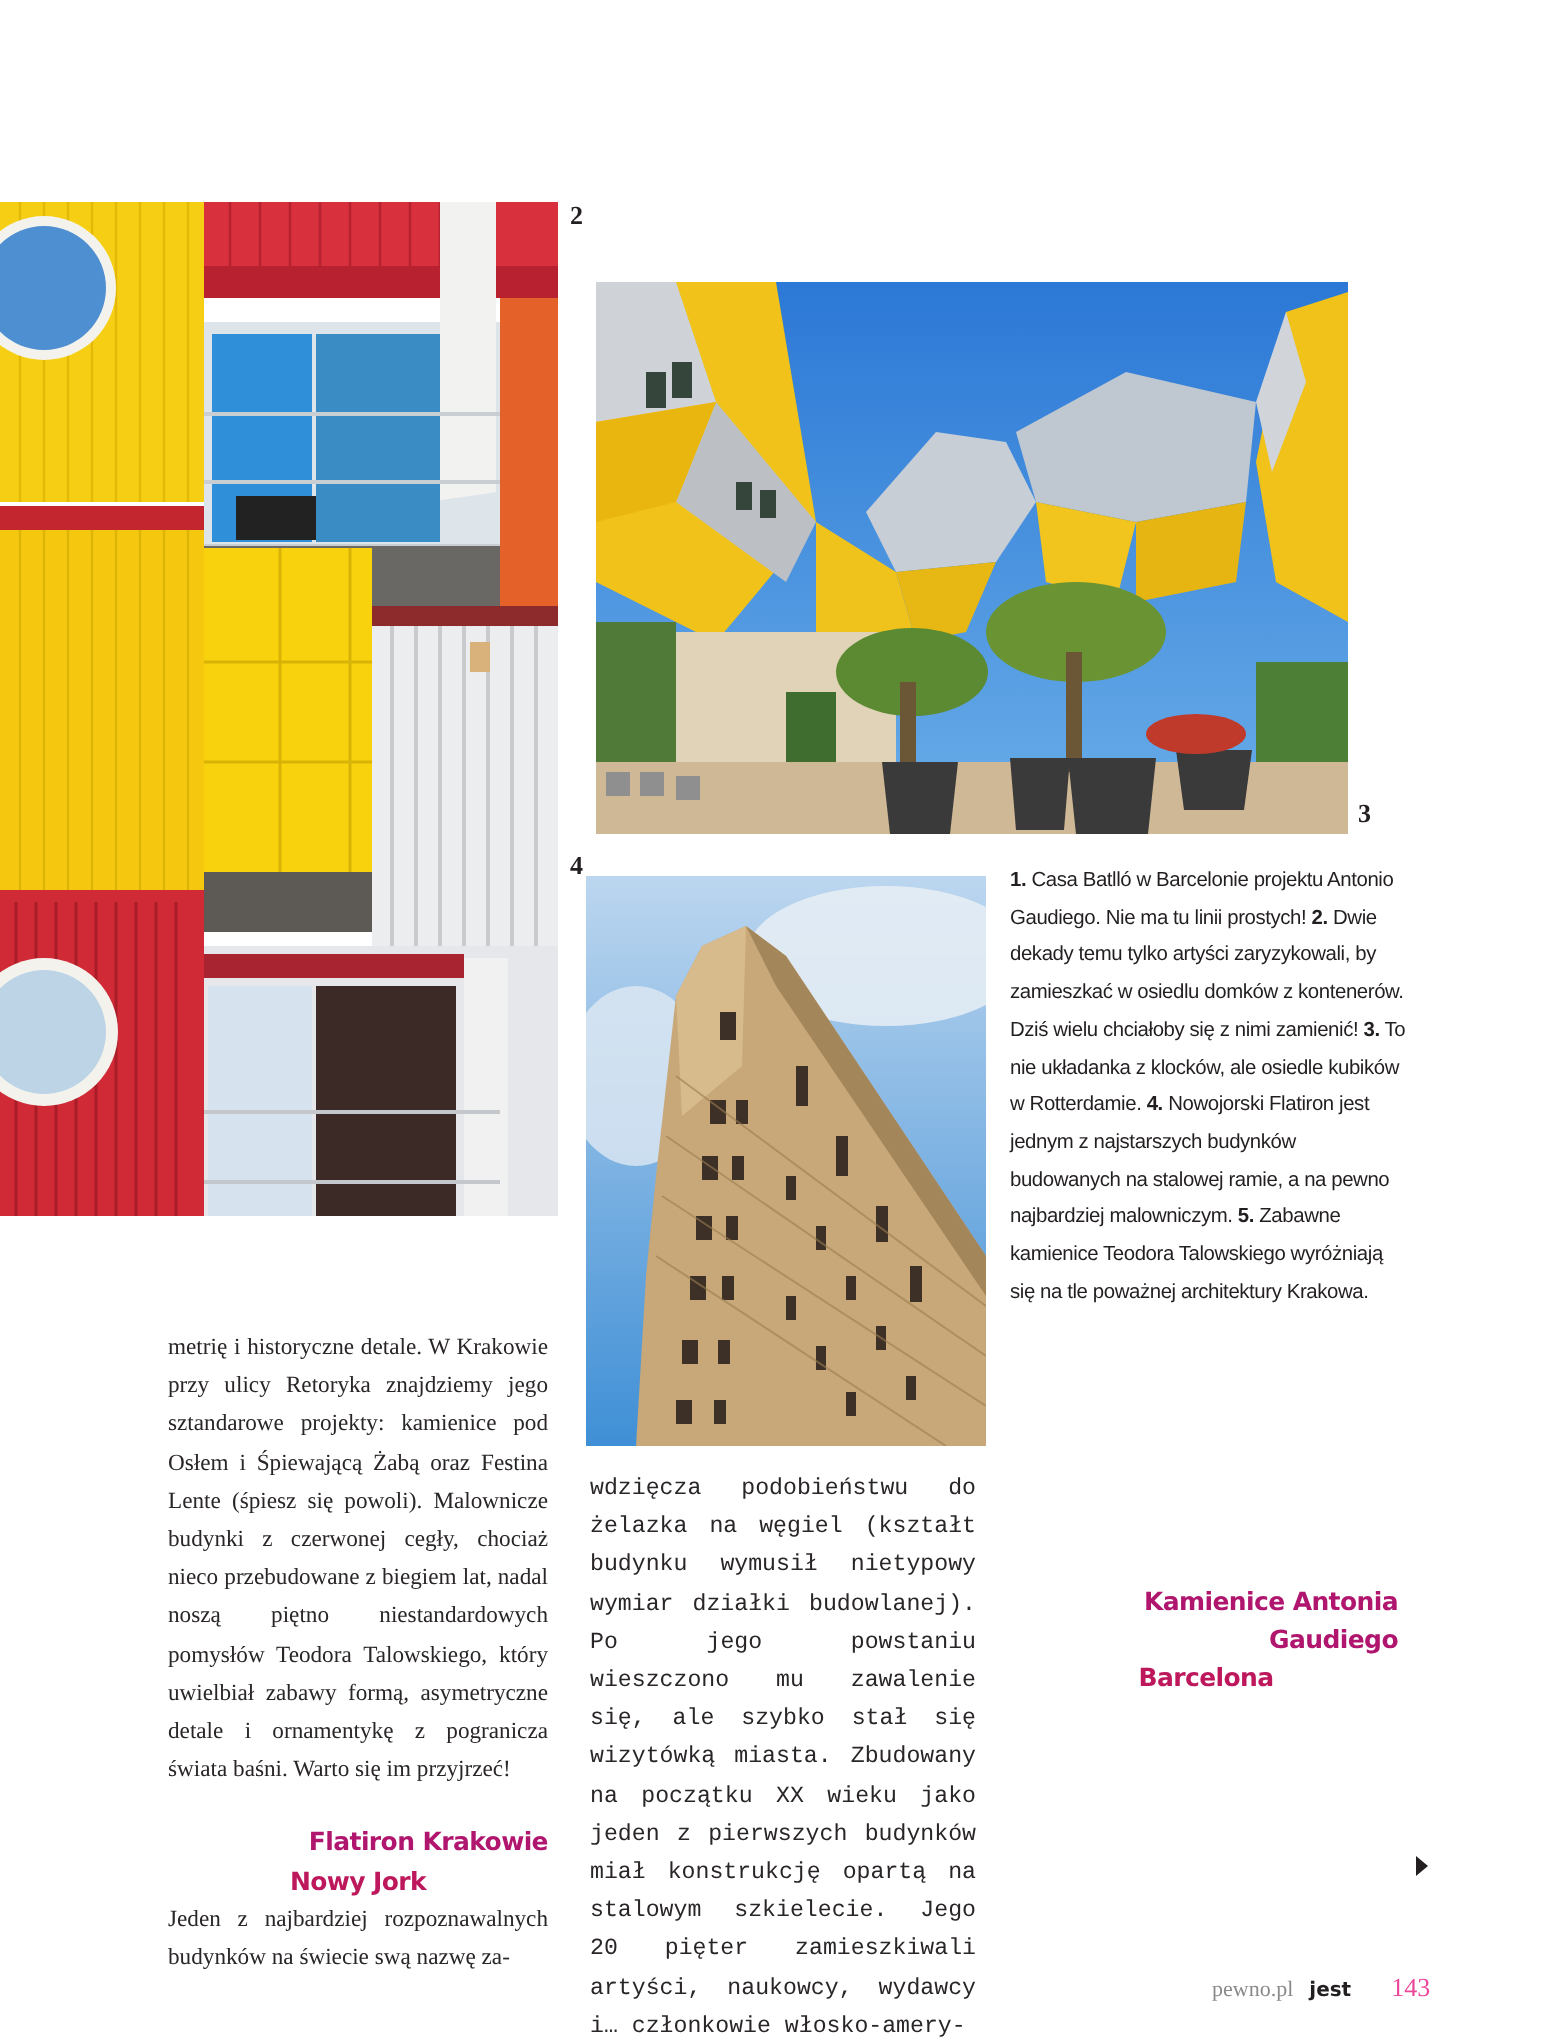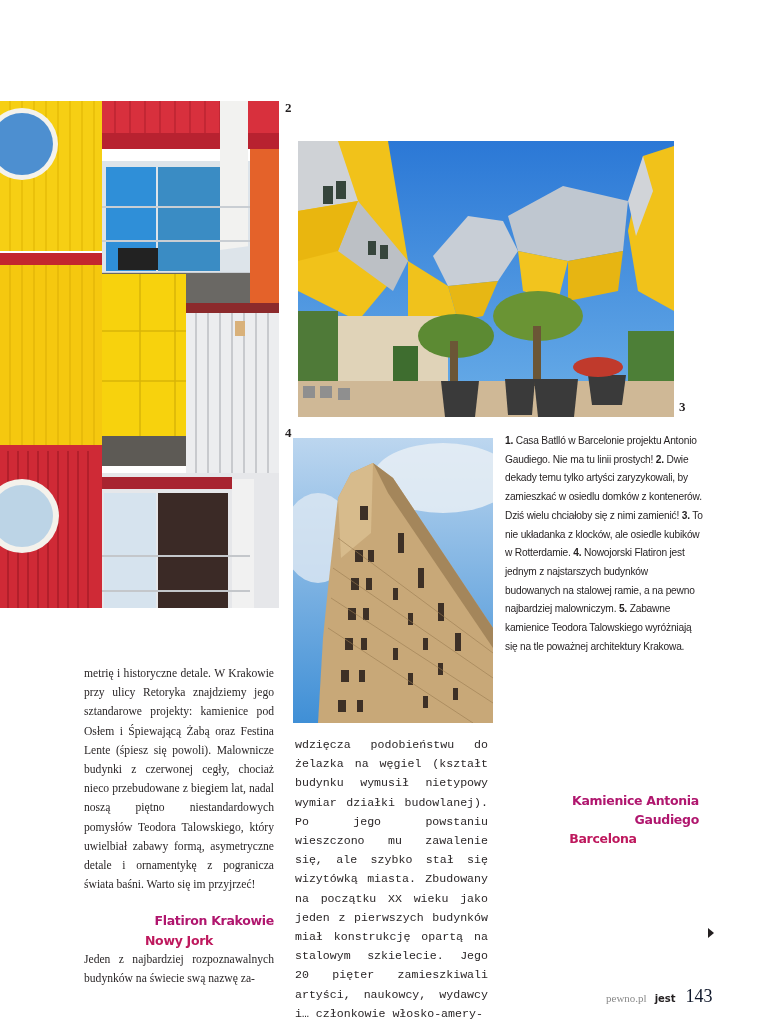--- a/index.html
+++ b/index.html
@@ -7,21 +7,21 @@
   .photo { position:absolute; overflow:hidden; }
   .num { position:absolute; font-family:"Liberation Serif", serif; font-weight:bold; font-size:13px; color:#231f20; }
   .body-text { position:absolute; font-family:"Liberation Serif", serif; font-size:11.6px; line-height:19.2px; text-align:justify; color:#2a2627;margin-top:40px; }
   .body-text p { margin:0; }
   .caption { position:absolute; font-family:Liberation Sans, sans-serif; font-size:10.2px; line-height:18.7px; color:#231f20; letter-spacing:-0.2px; }
   .caption b { font-weight:bold; }
   .heading-pink { font-family:"DejaVu Sans", sans-serif; font-weight:bold; font-size:12.5px; color:#b0166e; text-align:right; letter-spacing:-0.3px; }
   .heading-sub { font-family:"DejaVu Sans", sans-serif; font-weight:bold; font-size:12.5px; color:#be185d; text-align:center; letter-spacing:-0.3px; }
   .footer { position:absolute; font-family:"Liberation Serif", serif; font-size:11px; color:#8a8a8a; }
   .footer .brand { font-family:"DejaVu Sans", sans-serif; font-weight:bold; font-size:10px; color:#231f20; margin-left:8px; }
-  .footer .pg { font-size:18px; color:#0f172a; margin-left:10px; }
+  .footer .pg { font-size:13px; color:#ec4899; margin-left:20px; }
   .arrow { position:absolute; width:0; height:0; border-top:5px solid transparent; border-bottom:5px solid transparent; border-left:6px solid #231f20; }
 </style>
 </head>
 <body>
 
 <div class="photo" style="left:0; top:101px; width:279px; height:507px;">
   <svg width="279" height="507" viewBox="0 0 279 507">
 
     <rect x="0" y="0" width="102" height="150" fill="#f6cf14"></rect>
     <g stroke="#e3b806" stroke-width="1.2">

